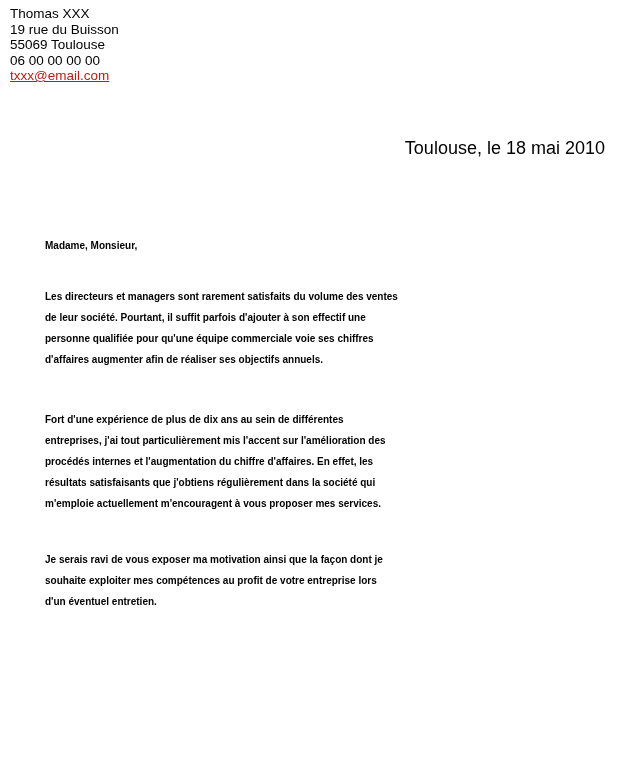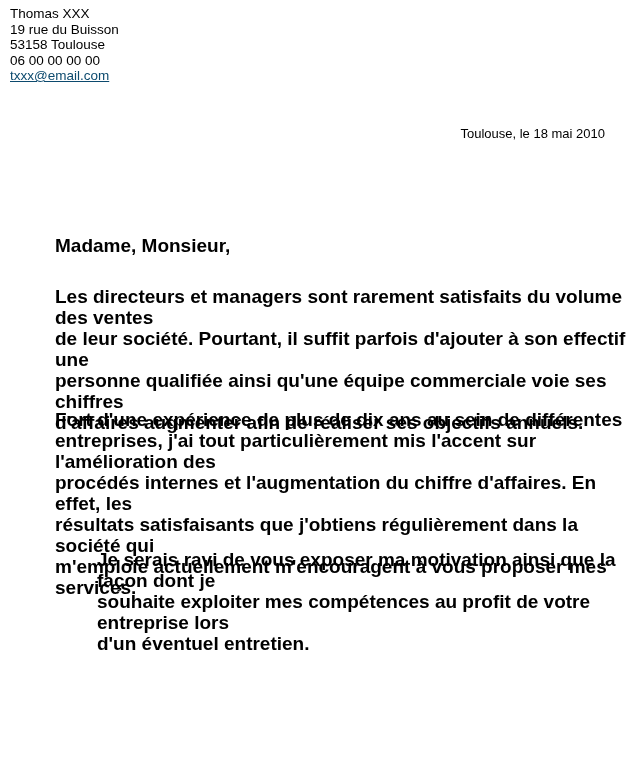--- a/index.html
+++ b/index.html
@@ -22,72 +22,72 @@
     left: 10px;
     top: 6px;
     font-size: 13.5px;
     line-height: 15.5px;
     font-weight: 400;
   }
   .sender .line {
     white-space: nowrap;
   }
   .email-link {
-    color: #0c4a6e;
+    color: #b91c1c;
     text-decoration: underline;
     cursor: pointer;
   }
   .date {
     position: absolute;
-    top: 126px;
+    top: 140px;
     right: 24px;
-    font-size: 13px;
+    font-size: 18px;
     line-height: 16px;
     font-weight: 400;
     text-align: right;
     white-space: nowrap;
   }
   .body-text {
     position: absolute;
-    left: 55px;
-    font-size: 19px;
+    left: 45px;
+    font-size: 10px;
     line-height: 21px;
     font-weight: 700;
     white-space: pre-line;
     letter-spacing: 0;
   }
   .salutation { top: 235px; }
   .p1 { top: 286px; }
   .p2 { top: 409px; }
-  .p3 { top: 549px; margin-left: 42px; }
+  .p3 { top: 549px; }
   .p4 { top: 656px; }
   .p5 { top: 729px; }
 </style>
 </head>
 <body>
 
 <div class="page">
 
   <div class="sender">
     <div class="line">Thomas XXX</div>
     <div class="line">19 rue du Buisson</div>
-    <div class="line">53158 Toulouse</div>
+    <div class="line">55069 Toulouse</div>
     <div class="line">06 00 00 00 00</div>
     <div class="line">
       <a class="email-link" href="#">txxx@email.com</a>
     </div>
   </div>
 
   <div class="date">Toulouse, le 18 mai 2010</div>
 
   <div class="body-text salutation">Madame, Monsieur,</div>
 
   <div class="body-text p1">Les directeurs et managers sont rarement satisfaits du volume des ventes
 de leur société. Pourtant, il suffit parfois d'ajouter à son effectif une
-personne qualifiée ainsi qu'une équipe commerciale voie ses chiffres
+personne qualifiée pour qu'une équipe commerciale voie ses chiffres
 d'affaires augmenter afin de réaliser ses objectifs annuels.</div>
 
   <div class="body-text p2">Fort d'une expérience de plus de dix ans au sein de différentes
 entreprises, j'ai tout particulièrement mis l'accent sur l'amélioration des
 procédés internes et l'augmentation du chiffre d'affaires. En effet, les
 résultats satisfaisants que j'obtiens régulièrement dans la société qui
 m'emploie actuellement m'encouragent à vous proposer mes services.</div>
 
   <div class="body-text p3">Je serais ravi de vous exposer ma motivation ainsi que la façon dont je
 souhaite exploiter mes compétences au profit de votre entreprise lors

